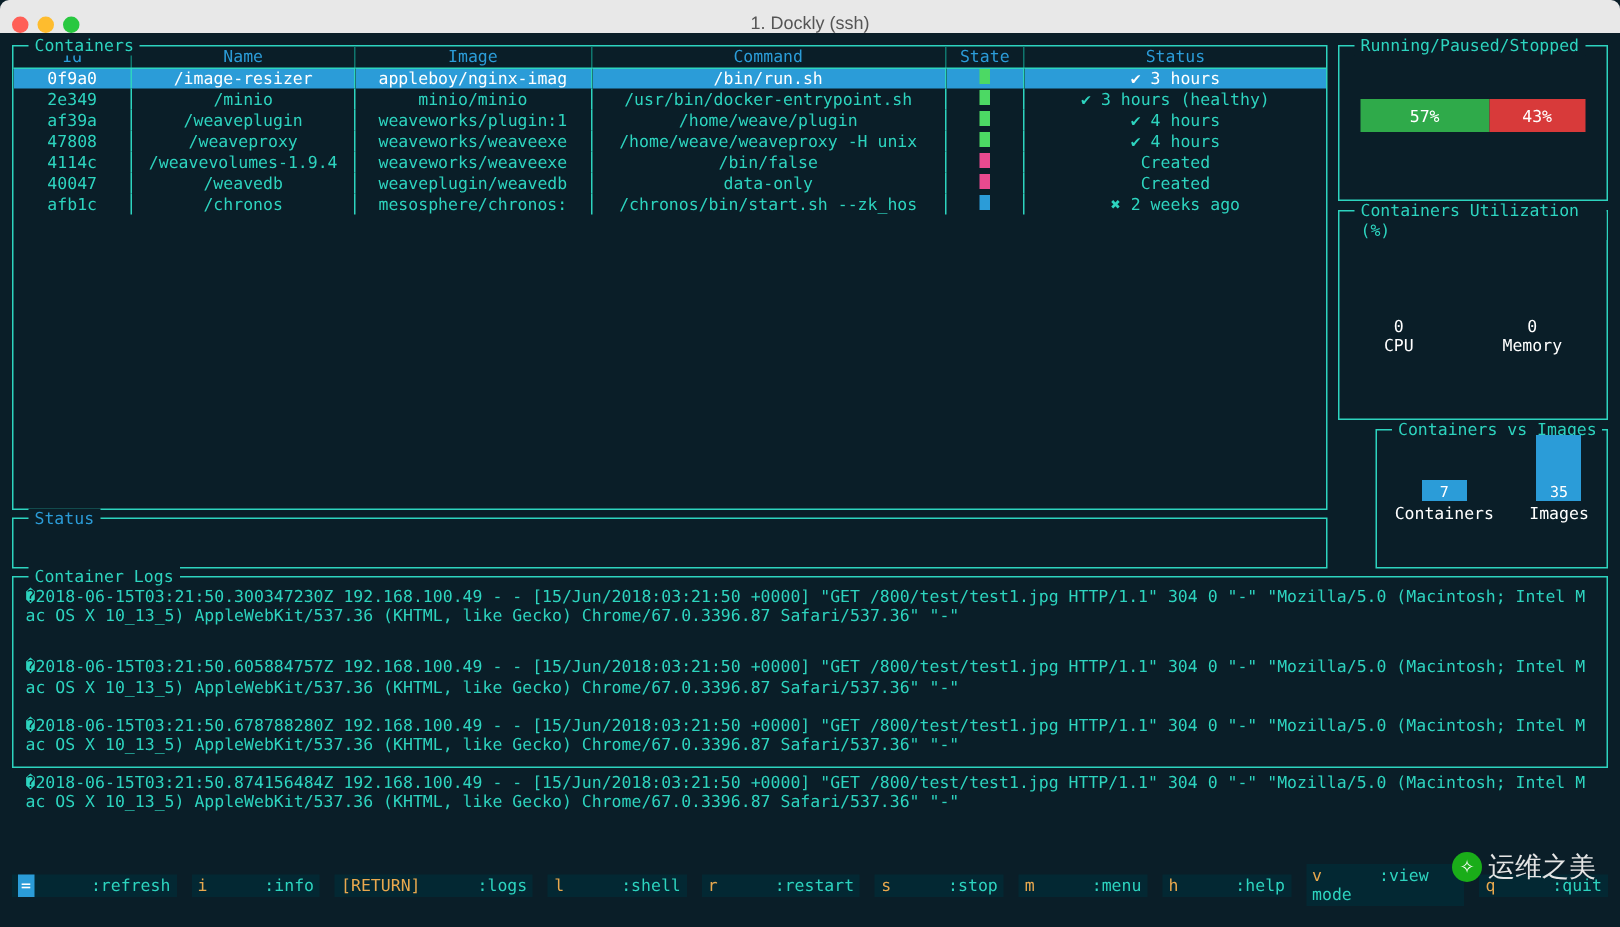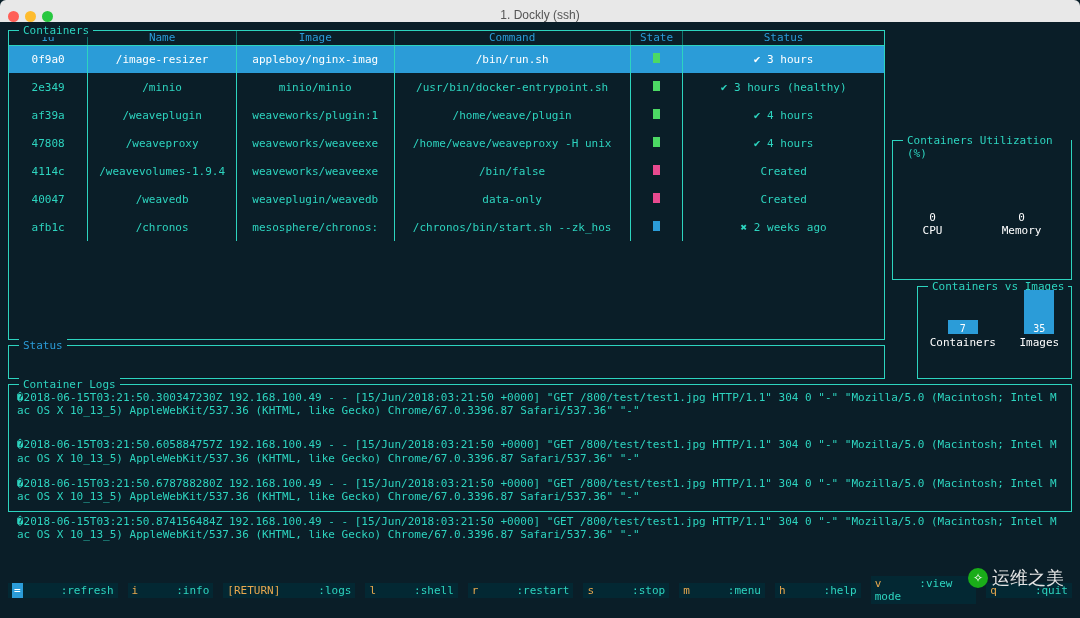--- a/index.html
+++ b/index.html
@@ -13,21 +13,21 @@
 .box-title{position:absolute;top:-7px;left:10px;background:#0a1e28;padding:0 4px;color:#2dd4bf;}
 .box-title.blue{color:#2b9cd8;}
 .containers-box{left:8px;top:8px;right:195px;height:310px;}
 .status-box{left:8px;top:323px;right:195px;height:34px;}
 .logs-box{left:8px;top:362px;right:8px;height:128px;}
 .rps-box{left:892px;top:8px;right:8px;height:104px;}
 .util-box{left:892px;top:118px;right:8px;height:140px;}
 .cvi-box{left:917px;top:264px;right:8px;height:93px;}
 table{width:100%;border-collapse:collapse;table-layout:fixed;}
 th{color:#2b9cd8;font-weight:normal;border-right:1px solid #0f766e;border-bottom:1px solid #2dd4bf;height:14px;}
-td{color:#2dd4bf;text-align:center;border-right:1px solid #2dd4bf;height:28px;white-space:nowrap;overflow:hidden;}
+td{color:#2dd4bf;text-align:center;border-right:1px solid #2dd4bf;height:14px;white-space:nowrap;overflow:hidden;}
 th:last-child,td:last-child{border-right:none;}
 tr.sel{background:#2b9cd8;}
 tr.sel td{color:#fff;}
 .state-cell span{display:inline-block;width:7px;height:10px;}
 .footer{position:absolute;bottom:20px;left:8px;right:8px;height:16px;display:flex;gap:10px;align-items:center;}
 .hint{background:#032833;padding:1px 4px;}
 .hint .k{color:#e8a84e;}
 .hint .t{color:#2dd4bf;margin-left:38px;}
 .hint.first .k{background:#2b9cd8;color:#fff;padding:1px 2px;}
 .bar-wrap{display:flex;width:150px;height:22px;margin:35px auto 0;font-size:11px;color:#fff;}
@@ -144,20 +144,27 @@
   <div class="box logs-box">
     <span class="box-title">Container Logs</span>
     <div class="logs-content" id="logc">
         <div style="margin-bottom: 21px;">�2018-06-15T03:21:50.300347230Z 192.168.100.49 - - [15/Jun/2018:03:21:50 +0000] "GET /800/test/test1.jpg HTTP/1.1" 304 0 "-" "Mozilla/5.0 (Macintosh; Intel Mac OS X 10_13_5) AppleWebKit/537.36 (KHTML, like Gecko) Chrome/67.0.3396.87 Safari/537.36" "-"</div>
         <div style="margin-bottom: 12px;">�2018-06-15T03:21:50.605884757Z 192.168.100.49 - - [15/Jun/2018:03:21:50 +0000] "GET /800/test/test1.jpg HTTP/1.1" 304 0 "-" "Mozilla/5.0 (Macintosh; Intel Mac OS X 10_13_5) AppleWebKit/537.36 (KHTML, like Gecko) Chrome/67.0.3396.87 Safari/537.36" "-"</div>
         <div style="margin-bottom: 12px;">�2018-06-15T03:21:50.678788280Z 192.168.100.49 - - [15/Jun/2018:03:21:50 +0000] "GET /800/test/test1.jpg HTTP/1.1" 304 0 "-" "Mozilla/5.0 (Macintosh; Intel Mac OS X 10_13_5) AppleWebKit/537.36 (KHTML, like Gecko) Chrome/67.0.3396.87 Safari/537.36" "-"</div>
         <div style="margin-bottom: 12px;">�2018-06-15T03:21:50.874156484Z 192.168.100.49 - - [15/Jun/2018:03:21:50 +0000] "GET /800/test/test1.jpg HTTP/1.1" 304 0 "-" "Mozilla/5.0 (Macintosh; Intel Mac OS X 10_13_5) AppleWebKit/537.36 (KHTML, like Gecko) Chrome/67.0.3396.87 Safari/537.36" "-"</div>
       </div>
   </div>
 
+  <div class="box rps-box">
+    <span class="box-title">Running/Paused/Stopped</span>
+    <div class="bar-wrap" id="rpsbar">
+        <div class="bar-seg" style="width: 57%; background: rgb(47, 170, 74);">57%</div>
+        <div class="bar-seg" style="width: 43%; background: rgb(216, 58, 58);">43%</div>
+      </div>
+  </div>
 
   <div class="box util-box">
     <span class="box-title">Containers Utilization (%)</span>
     <div class="util-row">
       <div>
           <div>0</div>
           <div>CPU</div>
         </div>
       <div>
           <div>0</div>

